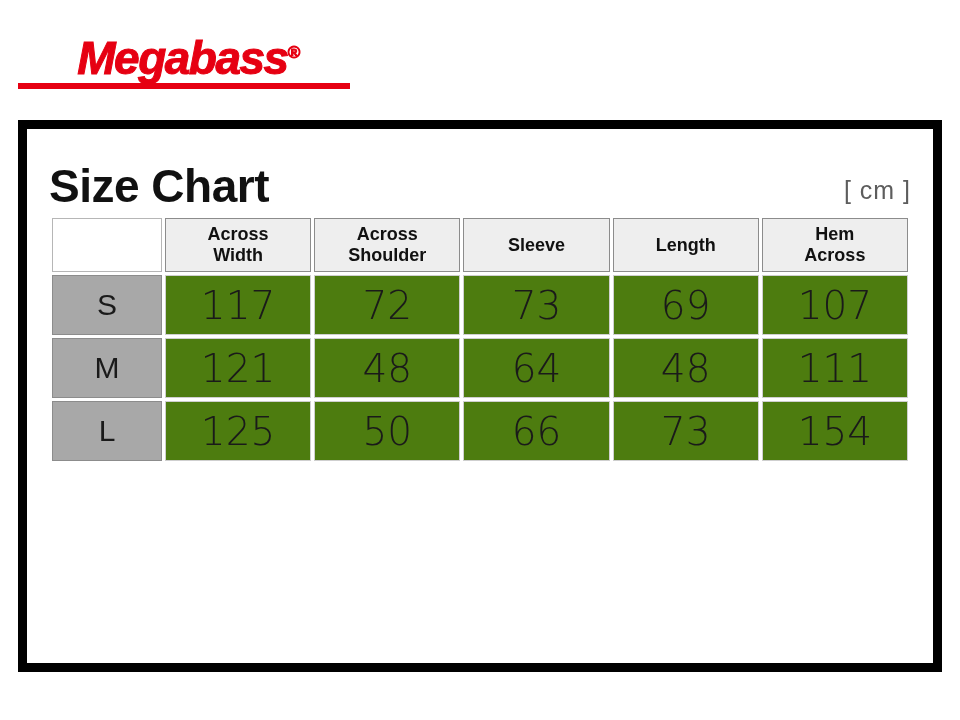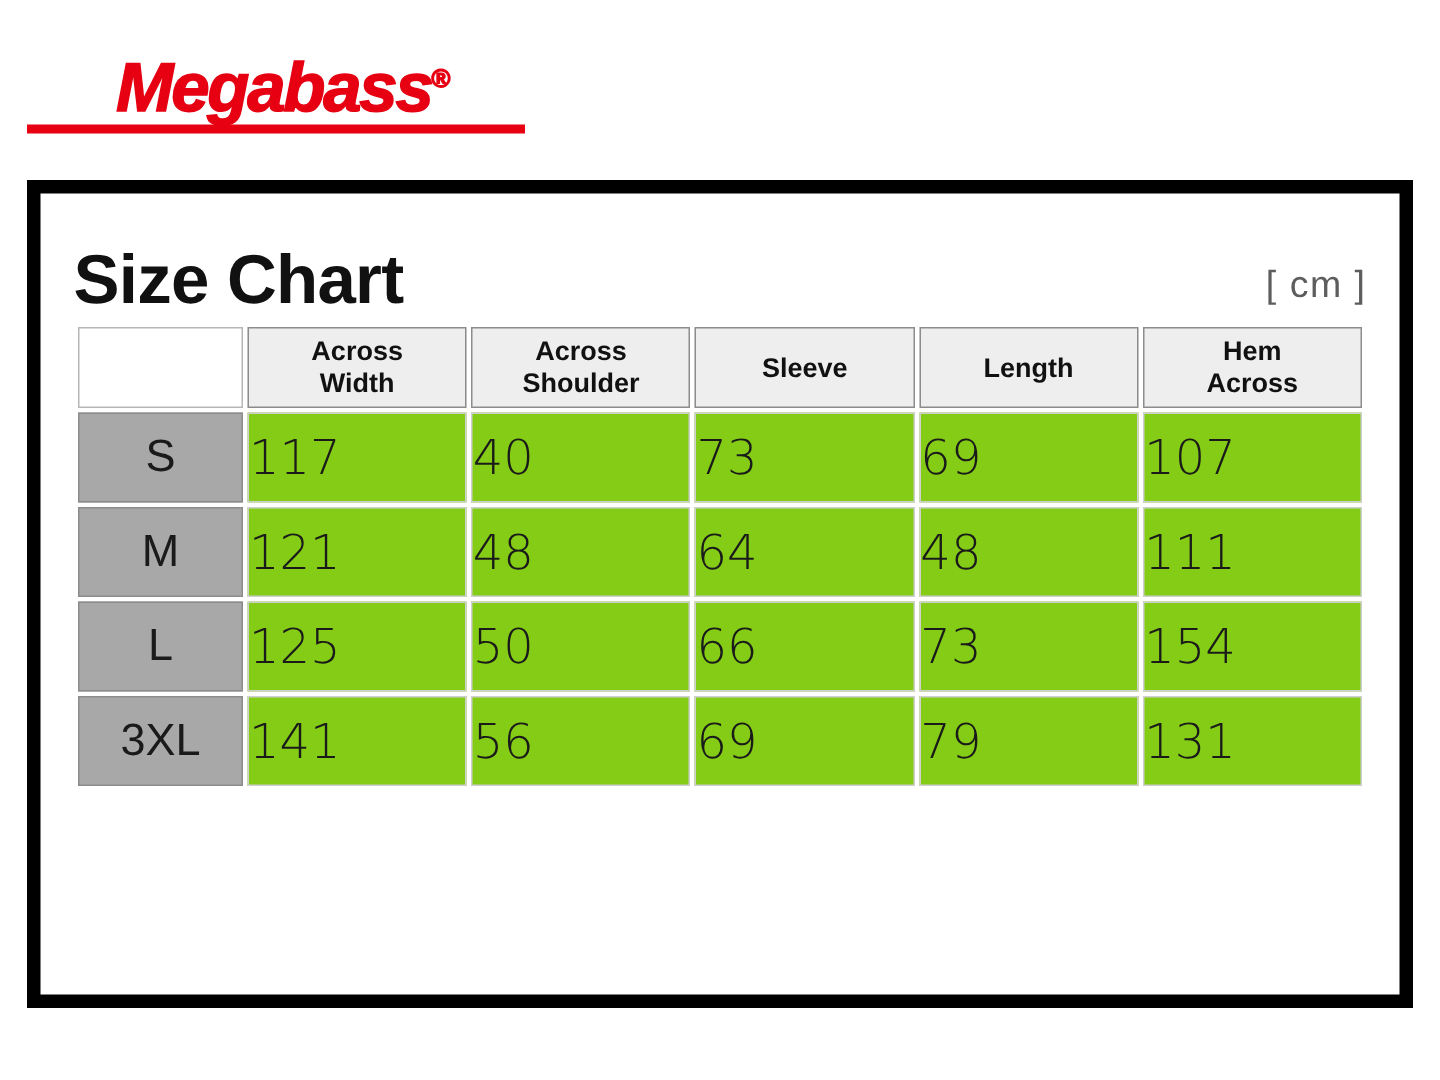--- a/index.html
+++ b/index.html
@@ -125,27 +125,27 @@
     border: 1px solid #8c8c8c;
     height: 58px;
     text-align: center;
     vertical-align: middle;
     font-family: "Liberation Sans", sans-serif;
     font-size: 30px;
     font-weight: normal;
     color: #1a1a1a;
   }
   .value-cell {
-    background: #84cc16;
+    background: #4d7c0f;
     border: 1px solid #cfcfcf;
     height: 58px;
-    text-align: left;
+    text-align: center;
     vertical-align: middle;
     font-family: "DejaVu Sans", sans-serif;
-    font-size: 32px;
+    font-size: 39px;
     font-weight: 300;
     color: #1a1a1a;
   }
 </style>
 </head>
 <body>
 
 <div class="brand">
   <div class="brand-text"><span>Megabass</span><span class="brand-reg">®</span></div>
   <div class="brand-rule"></div>
@@ -180,46 +180,38 @@
           <th class="col-head">
               <div>Hem</div>
               <div>Across</div>
             </th>
         </tr>
       </thead>
       <tbody id="table-body">
           <tr>
             <td class="size-cell">S</td>
             <td class="value-cell">117</td>
-            <td class="value-cell">40</td>
+            <td class="value-cell">72</td>
             <td class="value-cell">73</td>
             <td class="value-cell">69</td>
             <td class="value-cell">107</td>
           </tr>
           <tr>
             <td class="size-cell">M</td>
             <td class="value-cell">121</td>
             <td class="value-cell">48</td>
             <td class="value-cell">64</td>
             <td class="value-cell">48</td>
             <td class="value-cell">111</td>
           </tr>
           <tr>
             <td class="size-cell">L</td>
             <td class="value-cell">125</td>
             <td class="value-cell">50</td>
             <td class="value-cell">66</td>
             <td class="value-cell">73</td>
             <td class="value-cell">154</td>
           </tr>
-          <tr>
-            <td class="size-cell">3XL</td>
-            <td class="value-cell">141</td>
-            <td class="value-cell">56</td>
-            <td class="value-cell">69</td>
-            <td class="value-cell">79</td>
-            <td class="value-cell">131</td>
-          </tr>
         </tbody>
     </table>
 
   </div>
 </div>
 
 </body></html>

